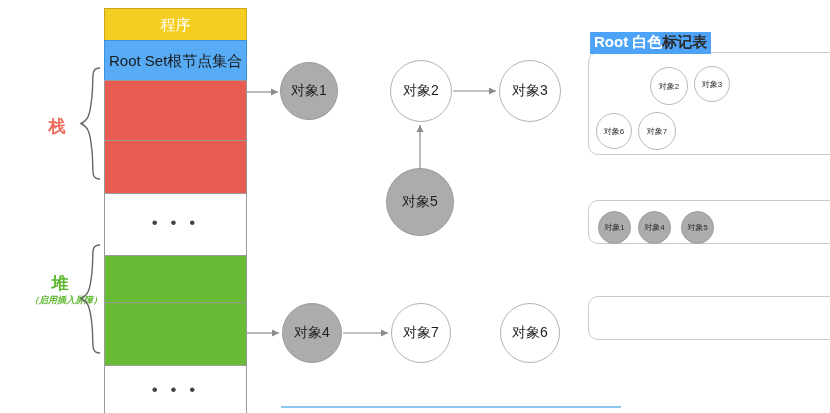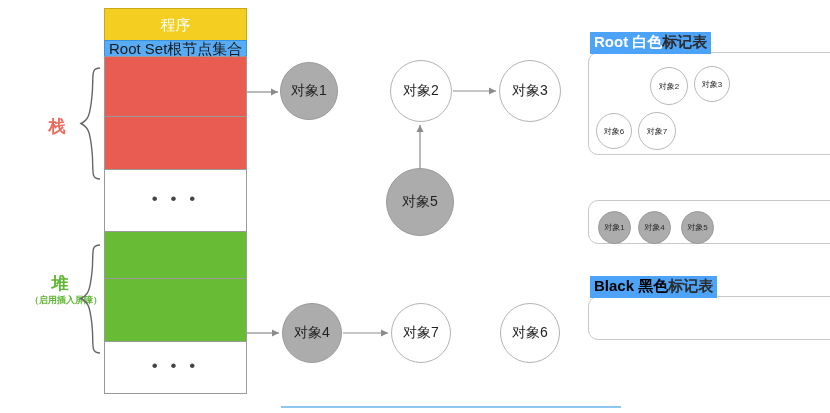--- a/index.html
+++ b/index.html
@@ -20,38 +20,38 @@
     margin-top:-1px;
     display:flex;align-items:center;justify-content:center;
     font-size:15px;line-height:1;
   }
   .cell.program{
     background:#F5CE22;color:#ffffff;height:33px;
     font-size:15px;font-weight:400;margin-top:0;
     border-color:#c8a81c;
   }
   .cell.rootset{
-    background:#57ACF5;color:#1a1a1a;height:17px;
+    background:#57ACF5;color:#1a1a1a;height:41px;
     font-size:15px;justify-content:flex-start;padding-left:4px;
     border-color:#3d93db;
   }
   .cell.red{background:#E85C52;height:61px;border-color:#9a9a9a;}
   .cell.red2{background:#E85C52;height:54px;border-color:#9a9a9a;}
   .cell.blank{background:#ffffff;height:63px;color:#444;font-size:17px;letter-spacing:4px;}
   .cell.green{background:#67BB35;height:48px;border-color:#9a9a9a;}
   .cell.green2{background:#67BB35;height:64px;border-color:#9a9a9a;}
   .cell.blank2{background:#ffffff;height:53px;color:#444;font-size:17px;letter-spacing:4px;}
   .dots{transform:translateY(-2px);}
 
   
   .side-label{position:absolute;text-align:center;}
   .lbl-stack{left:18px;top:115px;width:46px;color:#EC6B5E;font-size:17px;font-weight:700;}
   .lbl-heap{left:8px;top:272px;width:72px;color:#5FB733;font-size:17px;font-weight:700;}
   .lbl-heap-sub{position:absolute;left:0px;top:294px;width:100px;text-align:center;
-                color:#5FB733;font-size:9px;font-weight:700;white-space:nowrap;}
+                color:#5FB733;font-size:9px;font-weight:700;white-space:nowrap;font-style:italic;}
 
   .brace{position:absolute;color:#5a5a5a;font-weight:300;}
   .brace svg{display:block;}
 
   
   .node{
     position:absolute;border-radius:50%;
     display:flex;align-items:center;justify-content:center;
     font-size:14px;color:#1f1f1f;box-sizing:border-box;
   }
@@ -183,20 +183,17 @@
   <div class="chip white p1-c1">对象2</div>
   <div class="chip white p1-c2">对象3</div>
   <div class="chip white p1-c3">对象6</div>
   <div class="chip white p1-c4">对象7</div>
 
   <div class="panel-box p2-box"></div>
   <div class="chip grey p2-c1">对象1</div>
   <div class="chip grey p2-c2">对象4</div>
   <div class="chip grey p2-c3">对象5</div>
 
-  <div class="panel-title p3-title">
-    <span class="t-black">Black </span><span class="t-black">黑色</span><span class="t-dark">标记表</span>
-  </div>
   <div class="panel-box p3-box"></div>
 
   <div class="accent-rule"></div>
 
 </div>
 
 </body></html>

